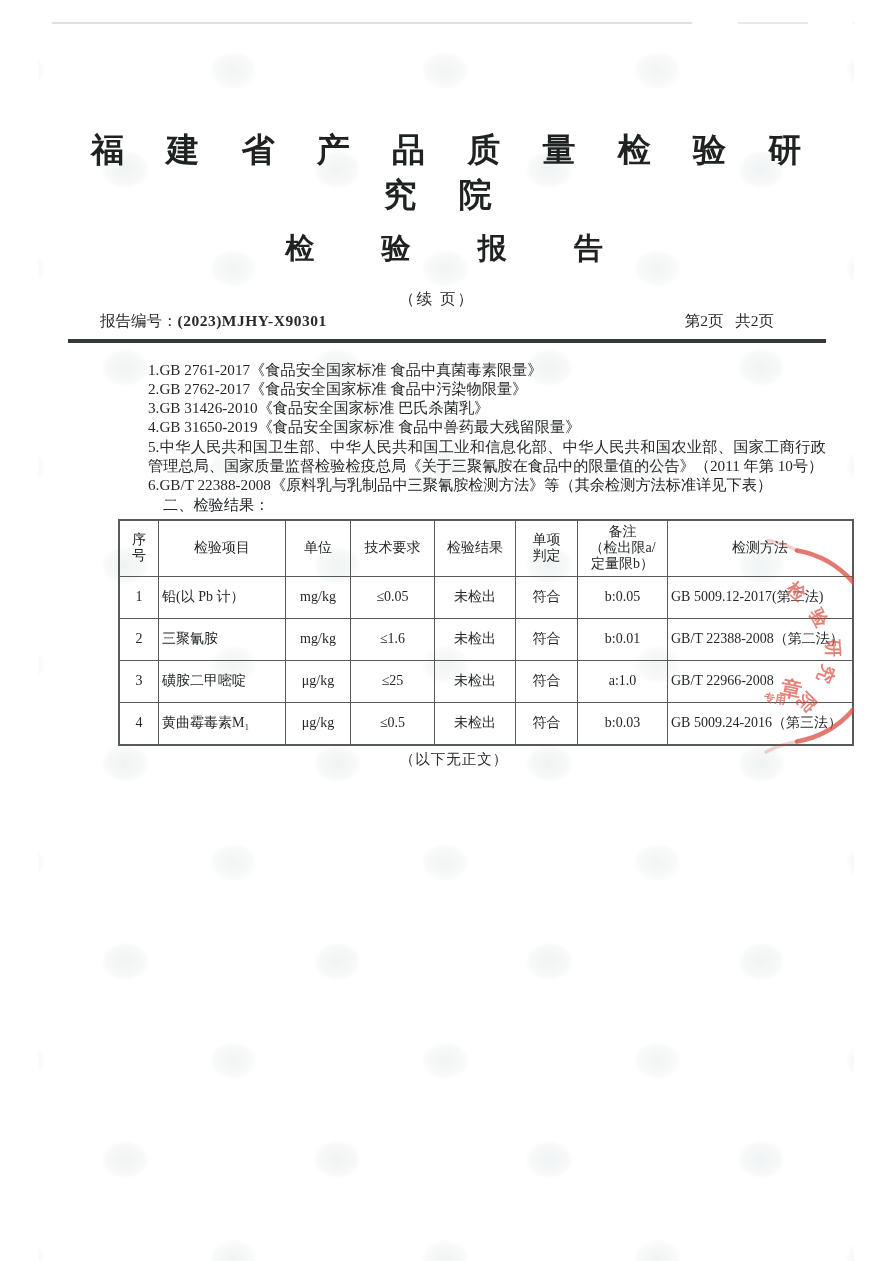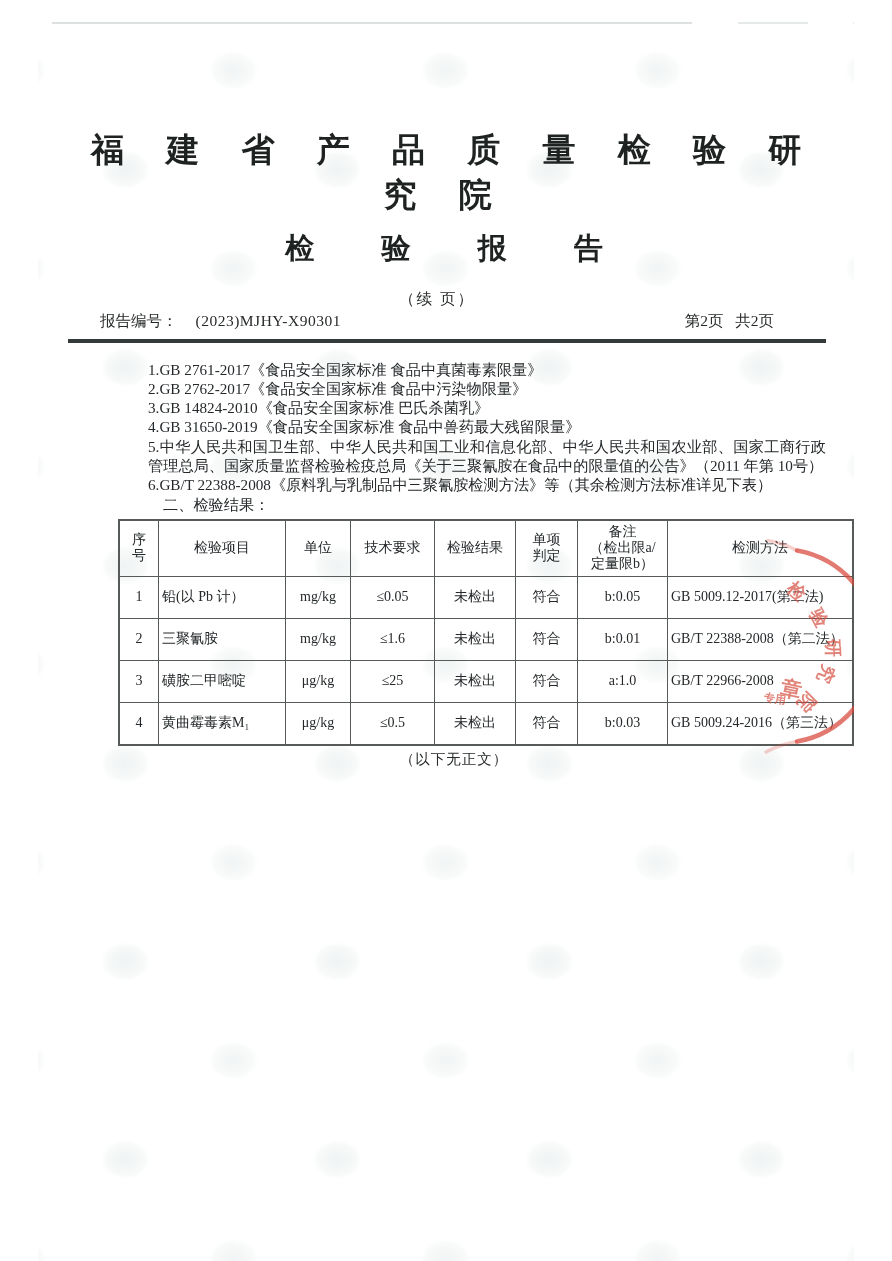--- a/index.html
+++ b/index.html
@@ -34,21 +34,21 @@
     margin:11px 4px 0 0;text-align:center;
     font-size:29px;font-weight:bold;letter-spacing:30px;text-indent:30px;color:#1e2221;
   }
 
   .meta-row{
     position:relative;
     margin:20px 80px 0 62px;
     font-size:15.5px;
     display:flex;align-items:baseline;
   }
-  .meta-no{margin-left:18px;font-family:"Liberation Serif","DejaVu Serif",serif;letter-spacing:.5px;}
+  .meta-no{font-family:"Liberation Serif","DejaVu Serif",serif;letter-spacing:.5px;font-weight:bold;}
   .meta-cont{position:absolute;left:50%;transform:translateX(-50%);letter-spacing:2px;}
   .meta-page{margin-left:auto;word-spacing:8px;margin-top:22px;}
 
   .rule{margin:7px 28px 0 30px;height:3.5px;background:#343a39;}
 
   .body-text{
     margin:17px 0 0 110px;width:678px;
     font-size:15.2px;line-height:19.3px;color:#24282a;
   }
   .body-text .heading{text-indent:15px;}
@@ -93,21 +93,21 @@
     <span class="meta-no">(2023)MJHY-X90301</span>
     <span class="meta-cont">（续 页）</span>
     <span class="meta-page">第2页 共2页</span>
   </div>
 
   <div class="rule"></div>
 
   <div class="body-text">
     <div class="basis-item">1.GB 2761-2017《食品安全国家标准 食品中真菌毒素限量》</div>
     <div class="basis-item">2.GB 2762-2017《食品安全国家标准 食品中污染物限量》</div>
-    <div class="basis-item">3.GB 14824-2010《食品安全国家标准 巴氏杀菌乳》</div>
+    <div class="basis-item">3.GB 31426-2010《食品安全国家标准 巴氏杀菌乳》</div>
     <div class="basis-item">4.GB 31650-2019《食品安全国家标准 食品中兽药最大残留限量》</div>
     <div class="basis-item">5.中华人民共和国卫生部、中华人民共和国工业和信息化部、中华人民共和国农业部、国家工商行政管理总局、国家质量监督检验检疫总局《关于三聚氰胺在食品中的限量值的公告》（2011 年第 10号）</div>
     <div class="basis-item">6.GB/T 22388-2008《原料乳与乳制品中三聚氰胺检测方法》等（其余检测方法标准详见下表）</div>
     <div class="heading">二、检验结果：</div>
   </div>
 
   <table class="tbl">
     <colgroup>
       <col style="width:39px">
         <col style="width:127px">

